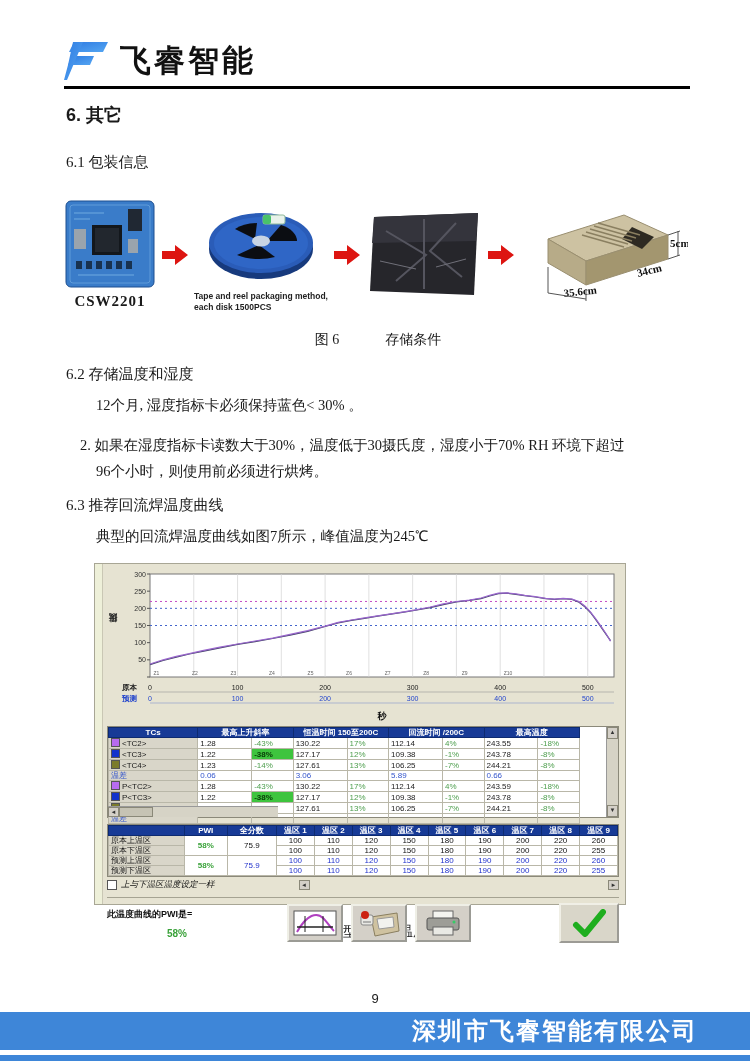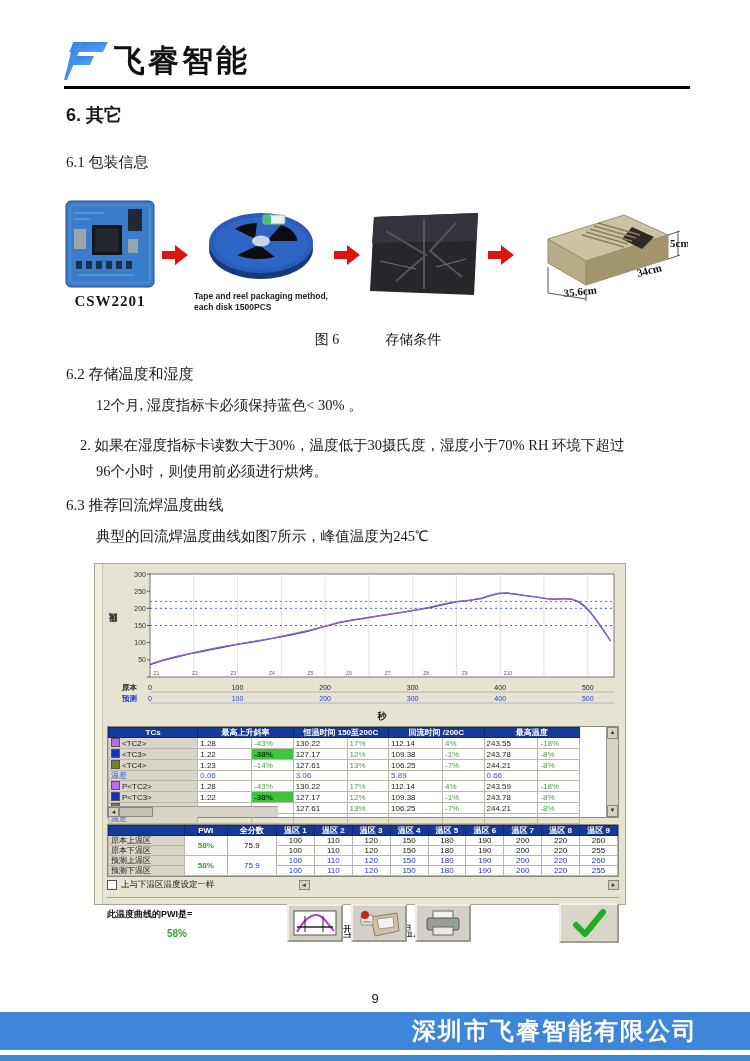--- a/index.html
+++ b/index.html
@@ -1,21 +1,21 @@
 <!DOCTYPE html>
 <html><head>
 <meta charset="utf-8">
 <style>
   html,body{margin:0;padding:0;background:#888;}
   .page{width:750px;height:1061px;background:#fff;position:relative;overflow:hidden;
         font-family:"Liberation Serif",serif;color:#1a1a1a;margin:0 auto;}
   .content{padding:40px 58px 0 64px;}
 
   
-  .logo-row{display:flex;align-items:center;gap:2px;text-align:center;}
+  .logo-row{display:flex;align-items:center;gap:8px;text-align:center;}
   .logo-text{font-family:"Liberation Sans",sans-serif;font-weight:bold;font-size:31px;
              letter-spacing:3px;color:#111;}
   .head-rule{border-bottom:3px solid #000;margin-top:4px;width:626px;}
 
   h1.s6{font-family:"Liberation Sans",sans-serif;font-size:18px;font-weight:bold;margin:14px 0 0 2px;}
   .sub{font-size:15px;margin:26px 0 0 2px;}
 
   
   .pack-row{display:flex;align-items:center;margin-top:20px;height:125px;}
   .pack-item{display:flex;flex-direction:column;align-items:center;}
@@ -59,21 +59,21 @@
            border-top:1px solid #999;display:flex;}
   .hs-btn{width:11px;height:10px;background:#d4d0c8;border:1px solid #8a8878;font-size:6px;
           line-height:8px;text-align:center;color:#333;box-sizing:border-box;}
   .hs-thumb{width:34px;height:10px;background:#c6c3b4;border:1px solid #8a8878;box-sizing:border-box;}
 
   .zone-wrap{margin-top:6px;background:#fff;border:1px solid #8b897a;position:relative;}
   table.zone{width:100%;}
   td.zblack{color:#111;}
   td.zblue{color:#2233cc;}
   td.pwi{color:#3aa23a;font-weight:bold;}
-  .chk-row{display:flex;align-items:center;gap:4px;margin-top:2px;font-size:8.5px;color:#111;}
+  .chk-row{display:flex;align-items:center;gap:4px;margin-top:2px;font-size:8.5px;color:#111;font-style:italic;}
   .chk{width:8px;height:8px;background:#fff;border:1px solid #555;}
   .chk-sp{flex:1;}
 
   .bottom-bar{display:flex;align-items:center;margin-top:6px;border-top:1px solid #a5a392;padding-top:5px;}
   .pwi-block{width:140px;}
   .pwi-line{font-size:9px;font-weight:bold;color:#111;}
   .pwi-val{font-size:10px;font-weight:bold;color:#3aa23a;text-align:center;margin-top:7px;}
   .btn{width:52px;height:34px;background:#d4d0c8;border:2px outset #efefe6;margin-right:8px;
        display:flex;align-items:center;justify-content:center;}
   .ok-btn{margin-left:auto;width:56px;height:36px;background:#d9d6c9;border:2px outset #f0efe6;

